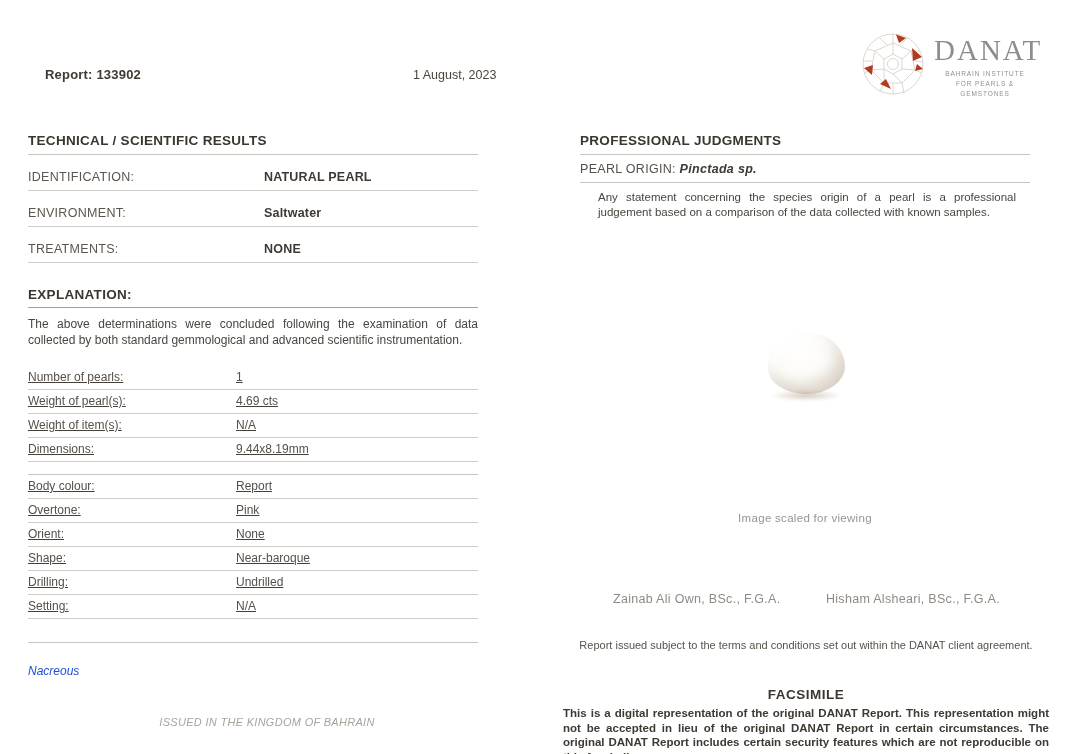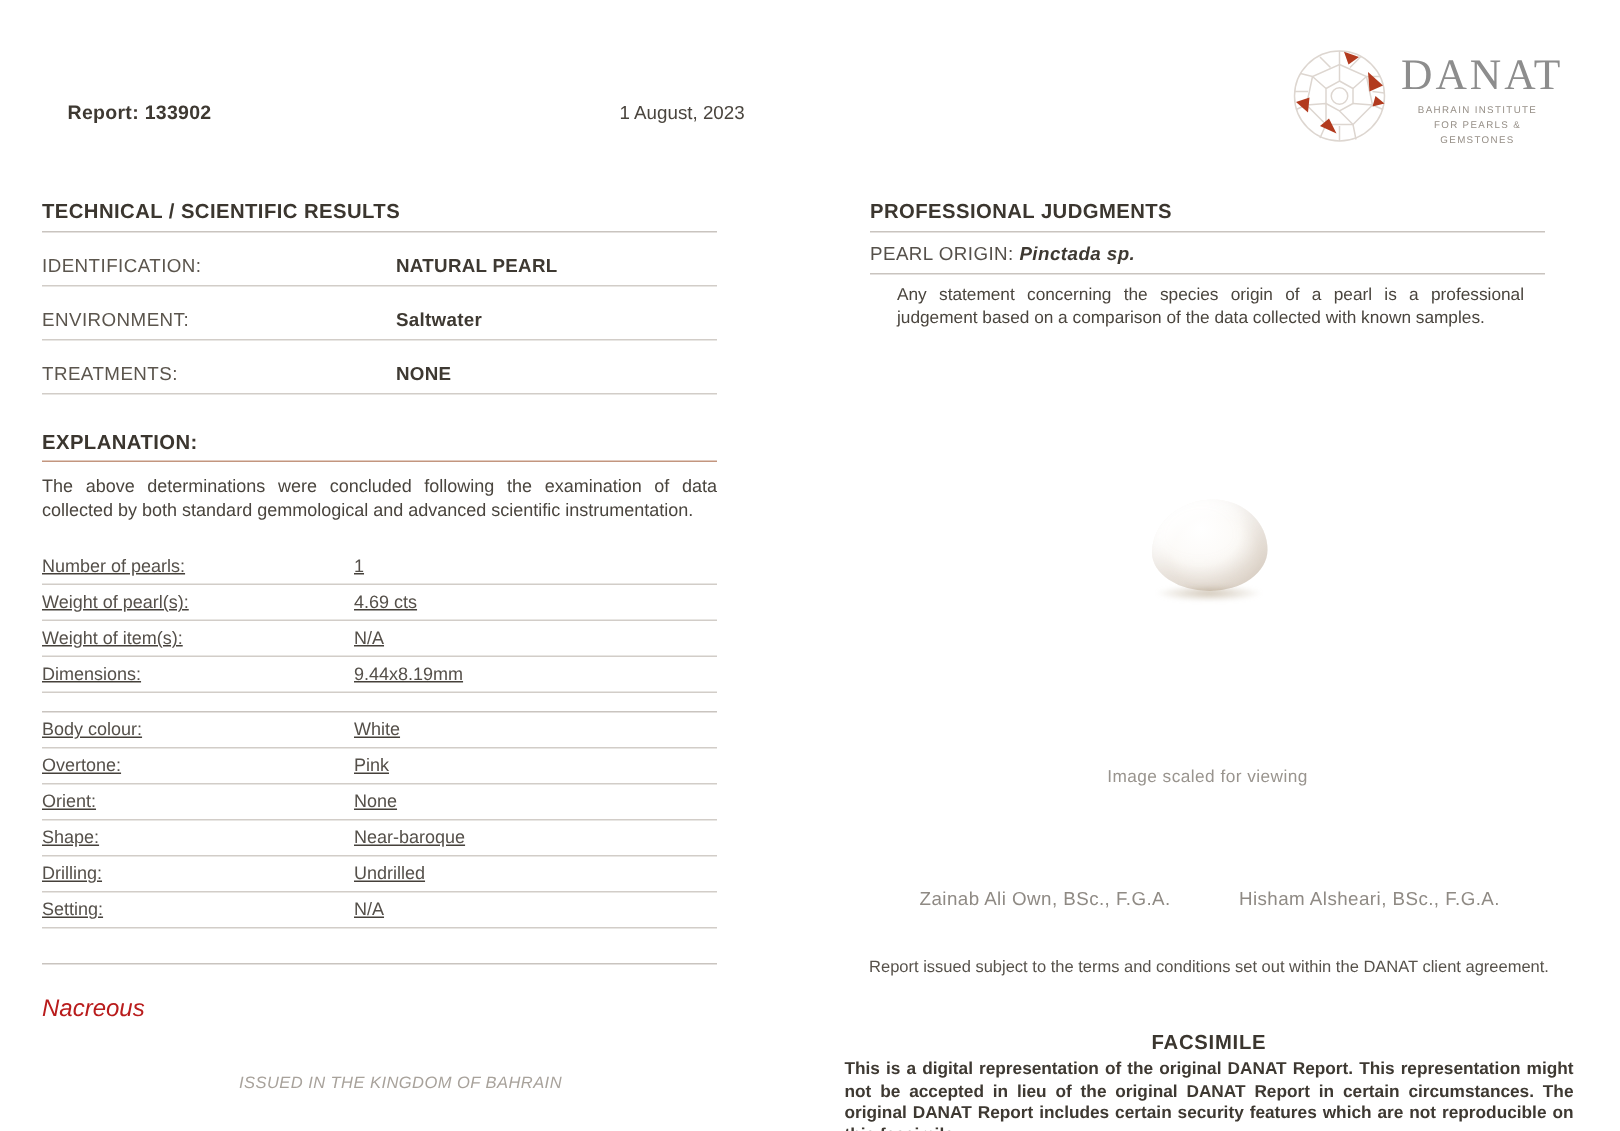--- a/index.html
+++ b/index.html
@@ -36,21 +36,21 @@
   .expl-text { margin-top:8px; font-size:12px; line-height:16px; color:#4a453e; text-align:justify; }
 
   .spec-block { margin-top:18px; }
   .spec-row { display:flex; align-items:flex-start; padding:4px 0 5px; border-bottom:1px solid #d2cdc8;text-decoration:underline; }
   .spec-row:last-child { border-bottom:none; }
   .spec-row .lbl { flex:0 0 208px; font-size:12px; color:#55504a; }
   .spec-row .val { font-size:12px; color:#55504a; }
   .spacer-rule { border-bottom:1px solid #c9c4bf; }
 
   .comments-title { margin-top:0; font-size:13.5px; font-weight:bold; color:#3b362f; letter-spacing:.3px; padding-bottom:6px; }
-  .comments-text { margin-top:9px; font-size:16px; font-style:italic; color:#b91c1c; }
+  .comments-text { margin-top:9px; font-size:12px; font-style:italic; color:#1d4ed8; }
 
   .left-footer { position:absolute; left:42px; top:715px; width:450px; text-align:center;
                  font-size:11px; font-style:italic; color:#a8a29b; line-height:1.45; letter-spacing:.3px; }
 
   
   .origin-row { padding:7px 0 6px; border-bottom:1px solid #c9c4bf; font-size:12.5px; color:#55504a; letter-spacing:.3px; }
   .origin-val { font-weight:bold; font-style:italic; color:#3e3932; }
   .origin-note { margin:7px 14px 0 18px; font-size:11.5px; line-height:14.5px; color:#4a453e; text-align:justify; }
 
   .pearl-wrap { position:absolute; left:766px; top:333px; width:80px; }
@@ -148,21 +148,21 @@
     <div class="spec-row">
       <span class="lbl">Dimensions:</span>
       <span class="val">9.44x8.19mm</span>
     </div>
     <div class="spacer-rule" style="height:13px;"></div>
   </div>
 
   <div class="spec-block" style="margin-top:0;">
     <div class="spec-row">
       <span class="lbl">Body colour:</span>
-      <span class="val">White</span>
+      <span class="val">Report</span>
     </div>
     <div class="spec-row">
       <span class="lbl">Overtone:</span>
       <span class="val">Pink</span>
     </div>
     <div class="spec-row">
       <span class="lbl">Orient:</span>
       <span class="val">None</span>
     </div>
     <div class="spec-row">

